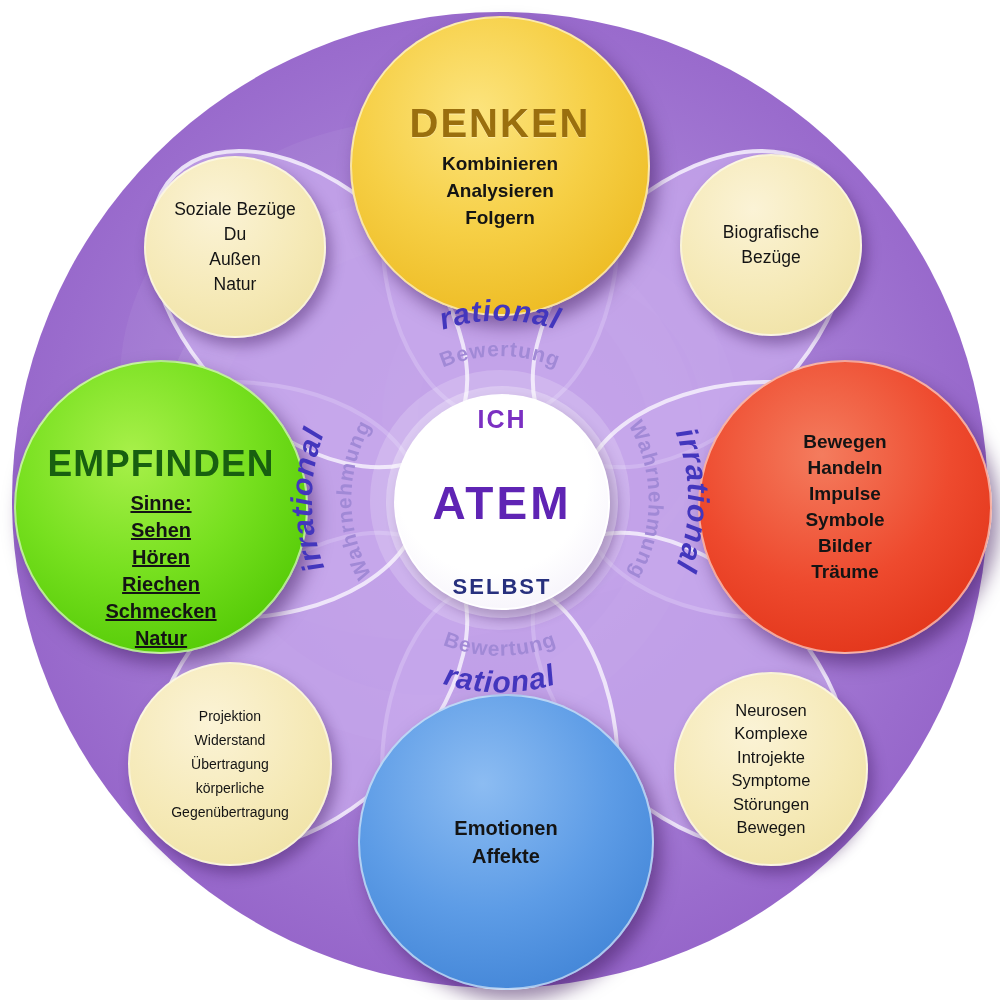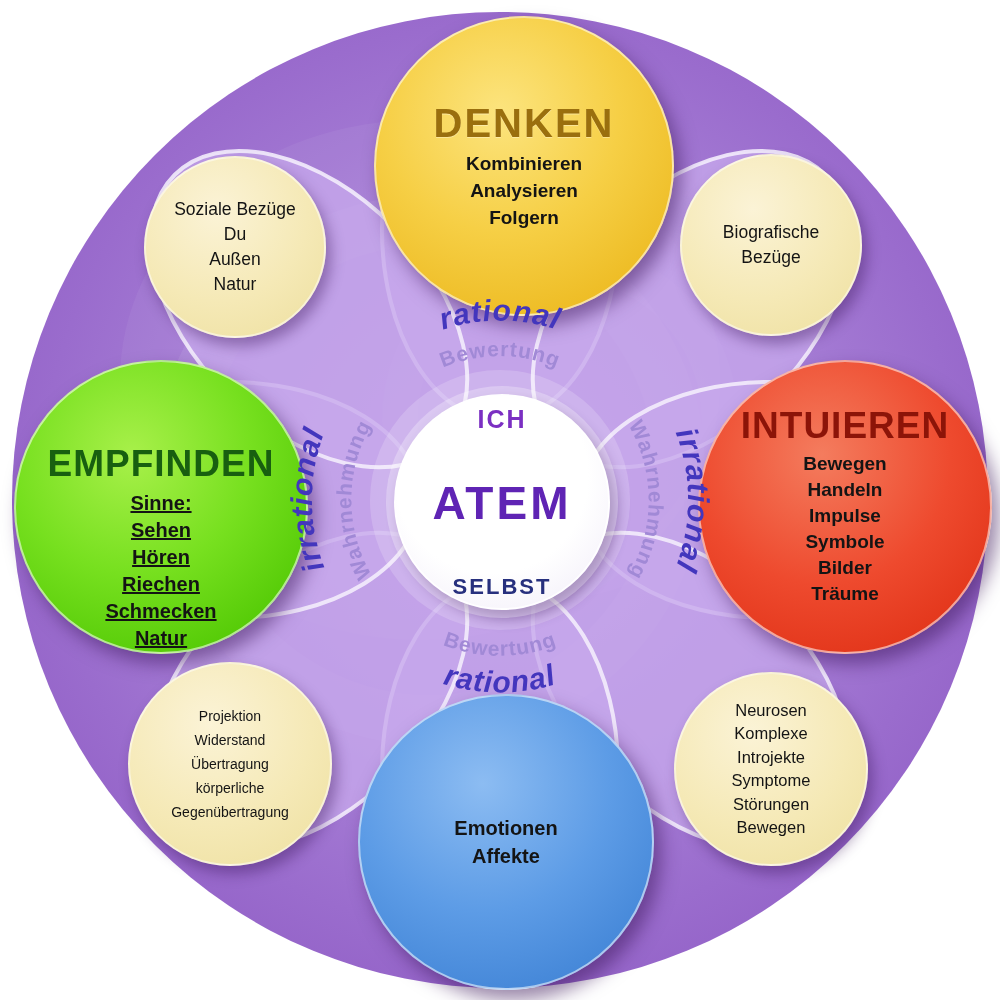--- a/index.html
+++ b/index.html
@@ -26,21 +26,21 @@
   }
   .center-node{
     background:radial-gradient(circle at 45% 38%, #ffffff 55%, #efeaf8 100%);
     border:2px solid rgba(255,255,255,0.85);
     box-shadow:0 0 0 8px rgba(255,255,255,0.28), 6px 8px 14px rgba(55,18,85,0.45);
   }
 
   .title{font-weight:bold;letter-spacing:2px;line-height:1.05;margin-bottom:6px;}
   .line{font-weight:600;color:#141414;}
 
-  .denken{left:374px;top:16px;width:296px;height:296px;
+  .denken{left:350px;top:16px;width:296px;height:296px;
     background:radial-gradient(circle at 42% 32%, #fce47e 0%, #f6cf45 45%, #eebd26 78%, #e6b118 100%);}
   .denken .title{font-size:40px;color:#9a6f0e;text-shadow:0 1px 0 rgba(255,255,255,0.35);}
   .denken .line{font-size:19px;line-height:27px;}
 
   .empfinden{left:14px;top:360px;width:290px;height:290px;
     background:radial-gradient(circle at 40% 32%, #a8f04a 0%, #77e01f 45%, #55cb07 80%, #49bc02 100%);justify-content:flex-end;}
   .empfinden .title{font-size:37px;letter-spacing:1px;color:#185f10;}
   .empfinden .line{font-size:20px;line-height:27px;text-decoration:underline;}
 
   .intuieren{left:698px;top:360px;width:290px;height:290px;
@@ -114,21 +114,20 @@
     <div class="title">EMPFINDEN</div>
     <div class="line">Sinne:</div>
     <div class="line">Sehen</div>
     <div class="line">Hören</div>
     <div class="line">Riechen</div>
     <div class="line">Schmecken</div>
     <div class="line">Natur</div>
   </div>
 
   <div class="node main-node intuieren">
-    <div class="title">INTUIEREN</div>
     <div class="line">Bewegen</div>
     <div class="line">Handeln</div>
     <div class="line">Impulse</div>
     <div class="line">Symbole</div>
     <div class="line">Bilder</div>
     <div class="line">Träume</div>
   </div>
 
   <div class="node main-node fuehlen">
     <div class="line">Emotionen</div>

